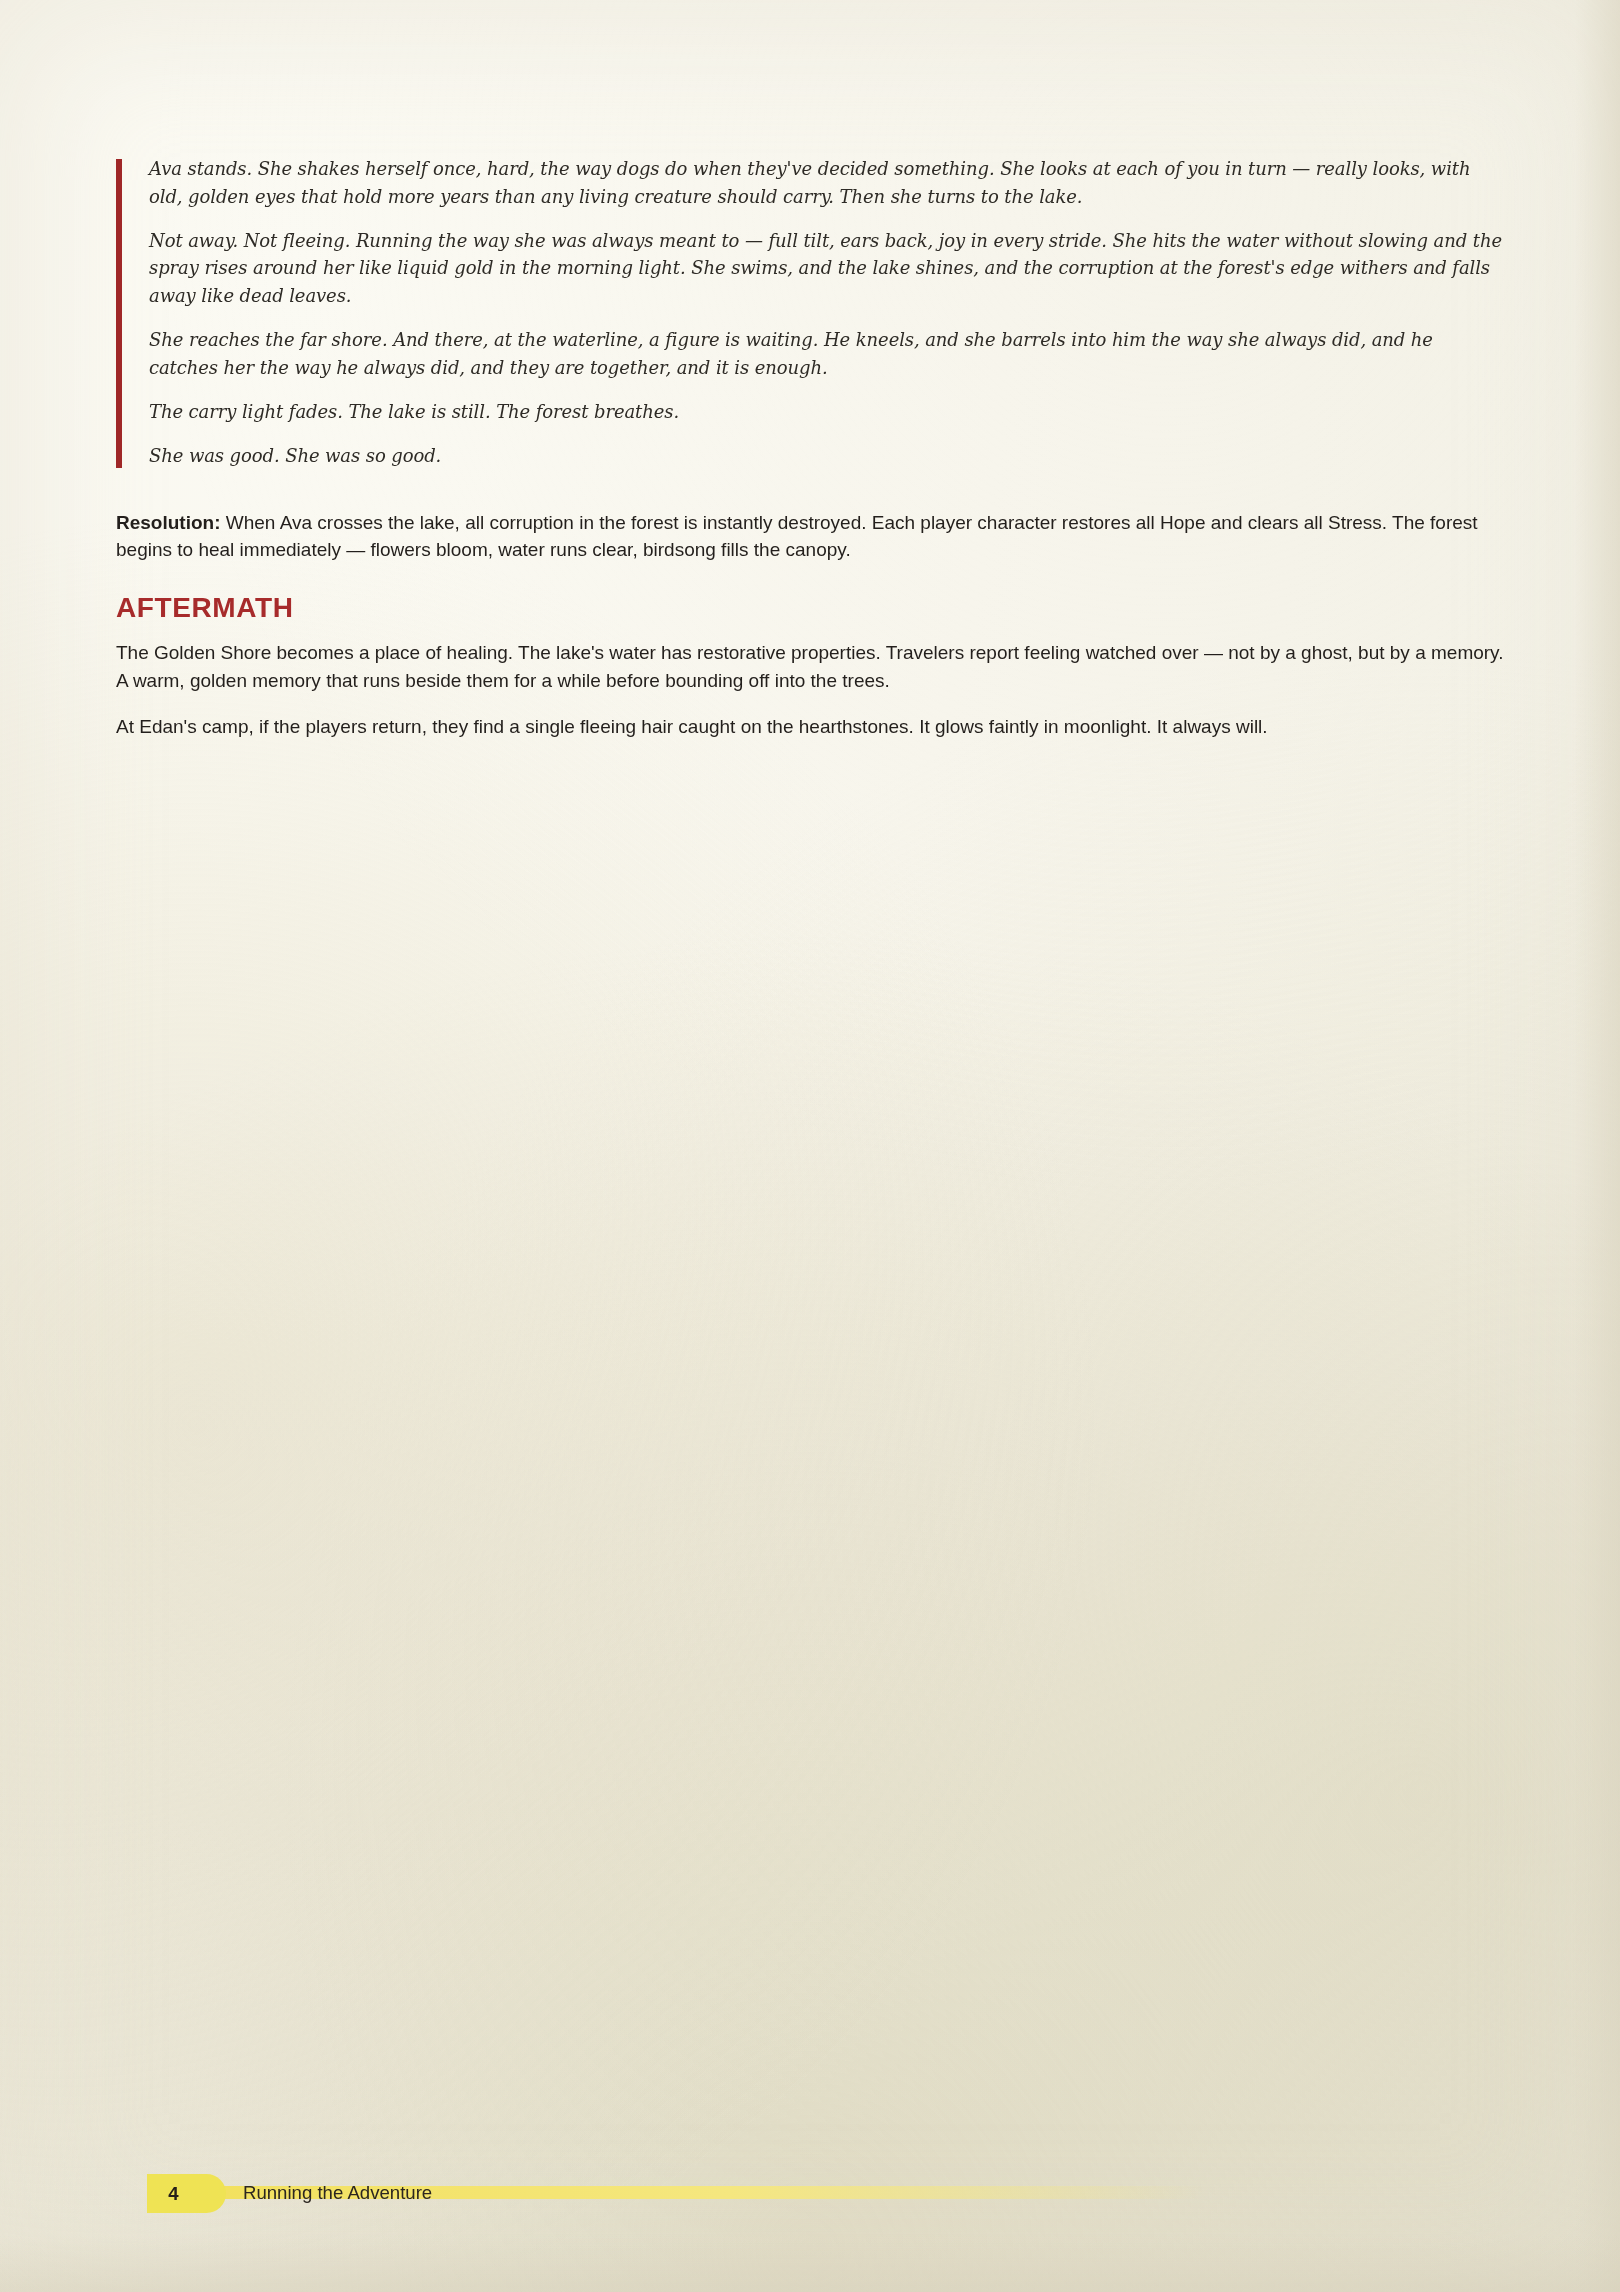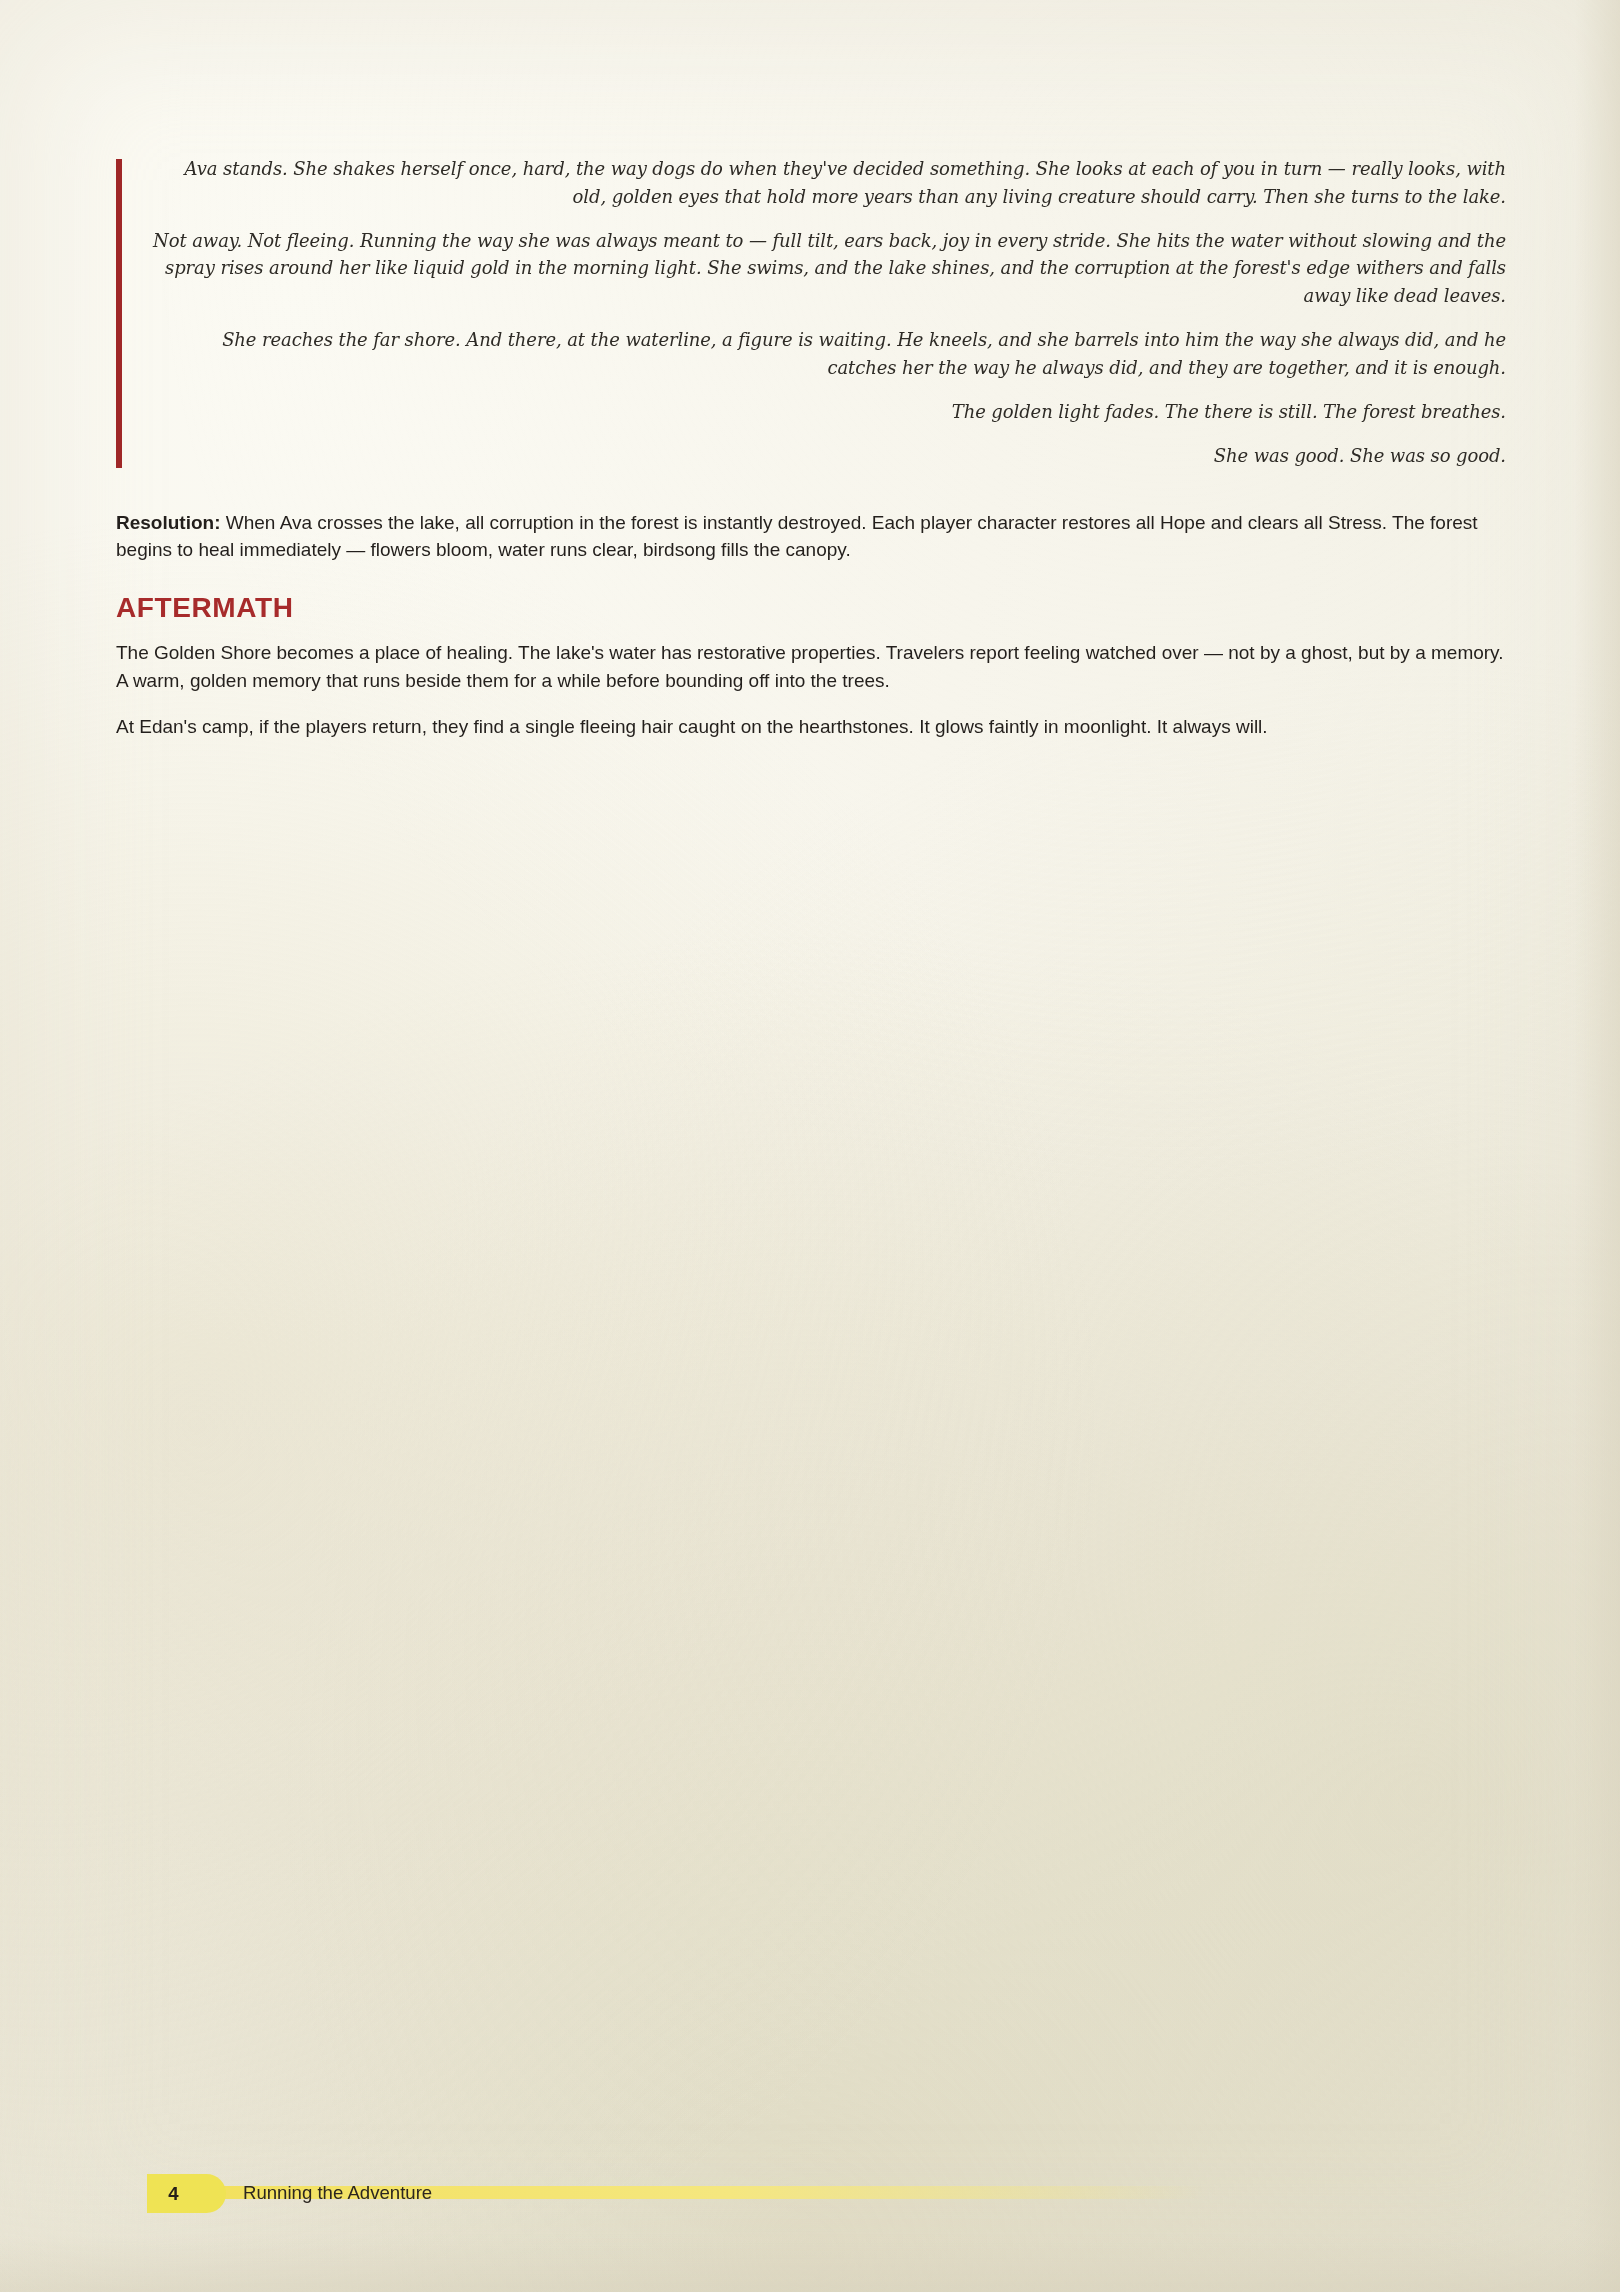--- a/index.html
+++ b/index.html
@@ -65,21 +65,20 @@
     background: #9f2727;
   }
   .readaloud p {
     margin: 0 0 16.7px 0;
     font-family: "DejaVu Serif", serif;
     font-style: italic;
     font-size: 18px;
     line-height: 1.53;
     color: #2e2b26;
     letter-spacing: -0.1px;
-    text-align: right;
   }
   .readaloud p:last-child { margin-bottom: 2px; }
 
   
   p.body {
     margin: 0 0 17.6px 0;
     font-family: "Liberation Sans", sans-serif;
     font-size: 19px;
     line-height: 1.47;
     color: #231f1c;
@@ -177,21 +176,21 @@
   <div class="edge-right"></div>
   <div class="edge-bottom"></div>
 
   <div class="content">
 
     <div class="readaloud">
       <div class="bar"></div>
       <p>Ava stands. She shakes herself once, hard, the way dogs do when they've decided something. She looks at each of you in turn — really looks, with old, golden eyes that hold more years than any living creature should carry. Then she turns to the lake.</p>
       <p>Not away. Not fleeing. Running the way she was always meant to — full tilt, ears back, joy in every stride. She hits the water without slowing and the spray rises around her like liquid gold in the morning light. She swims, and the lake shines, and the corruption at the forest's edge withers and falls away like dead leaves.</p>
       <p>She reaches the far shore. And there, at the waterline, a figure is waiting. He kneels, and she barrels into him the way she always did, and he catches her the way he always did, and they are together, and it is enough.</p>
-      <p>The golden light fades. The there is still. The forest breathes.</p>
+      <p>The carry light fades. The lake is still. The forest breathes.</p>
       <p>She was good. She was so good.</p>
     </div>
 
     <p class="body res-block"><b>Resolution:</b><span> When Ava crosses the lake, all corruption in the forest is instantly destroyed. Each player character restores all Hope and clears all Stress. The forest begins to heal immediately — flowers bloom, water runs clear, birdsong fills the canopy.</span></p>
 
     <h2 class="section">AFTERMATH</h2>
 
     <p class="body">The Golden Shore becomes a place of healing. The lake's water has restorative properties. Travelers report feeling watched over — not by a ghost, but by a memory. A warm, golden memory that runs beside them for a while before bounding off into the trees.</p>
     <p class="body">At Edan's camp, if the players return, they find a single fleeing hair caught on the hearthstones. It glows faintly in moonlight. It always will.</p>
 

